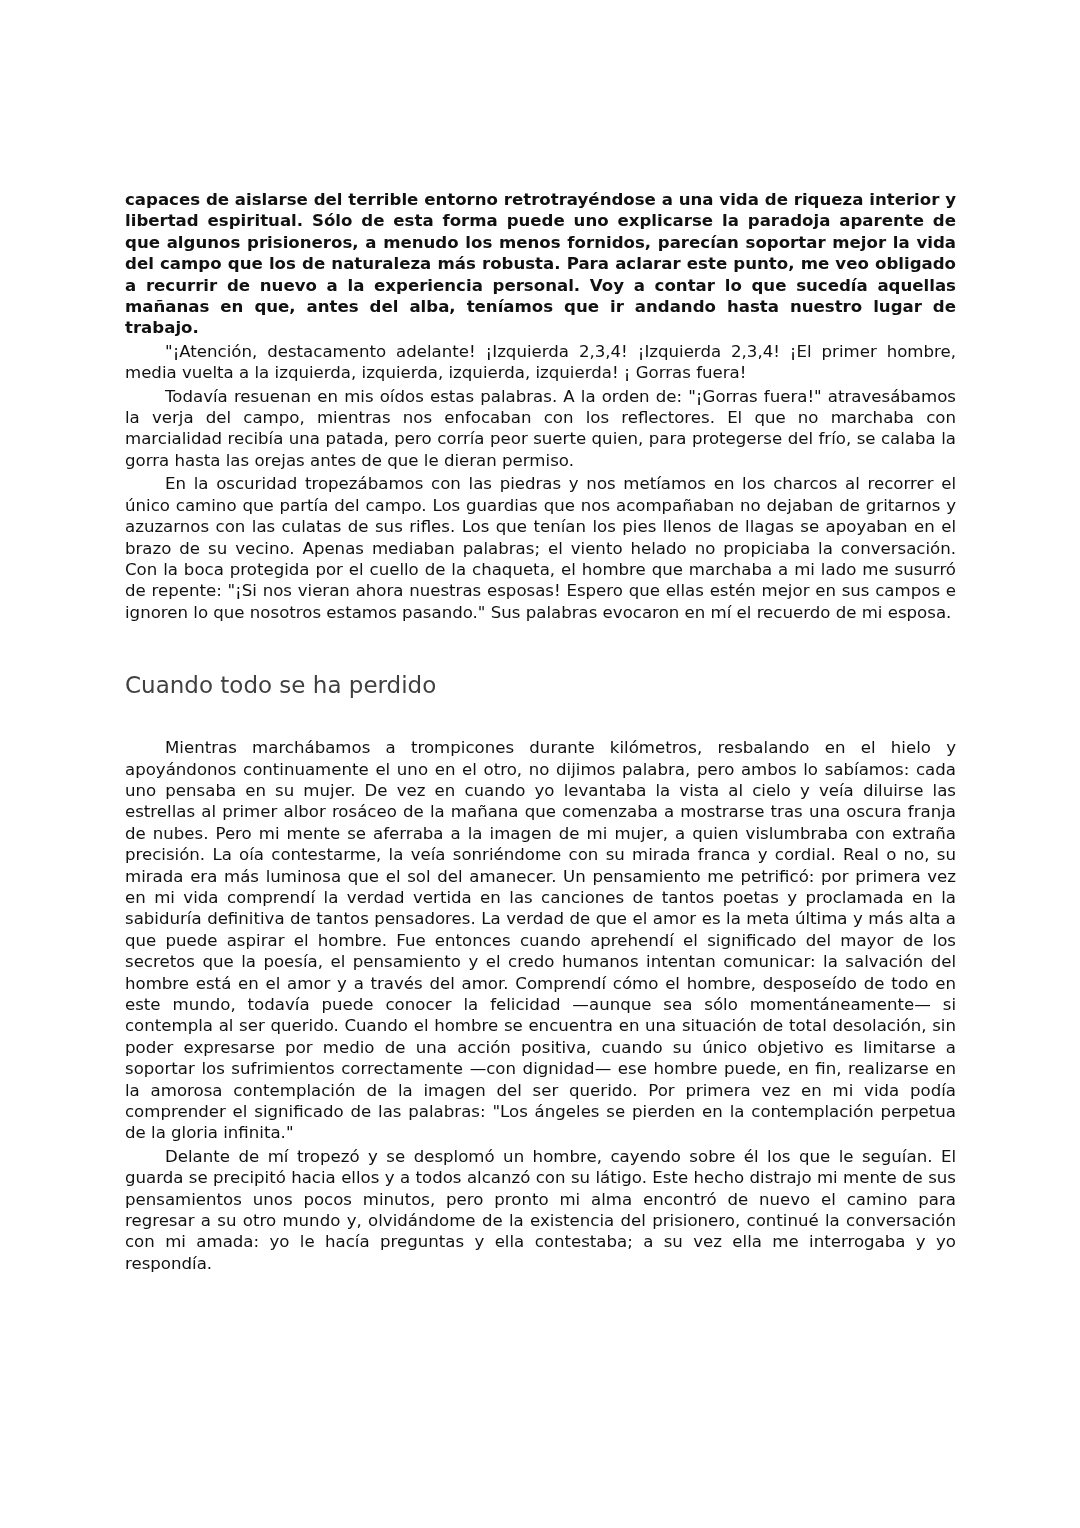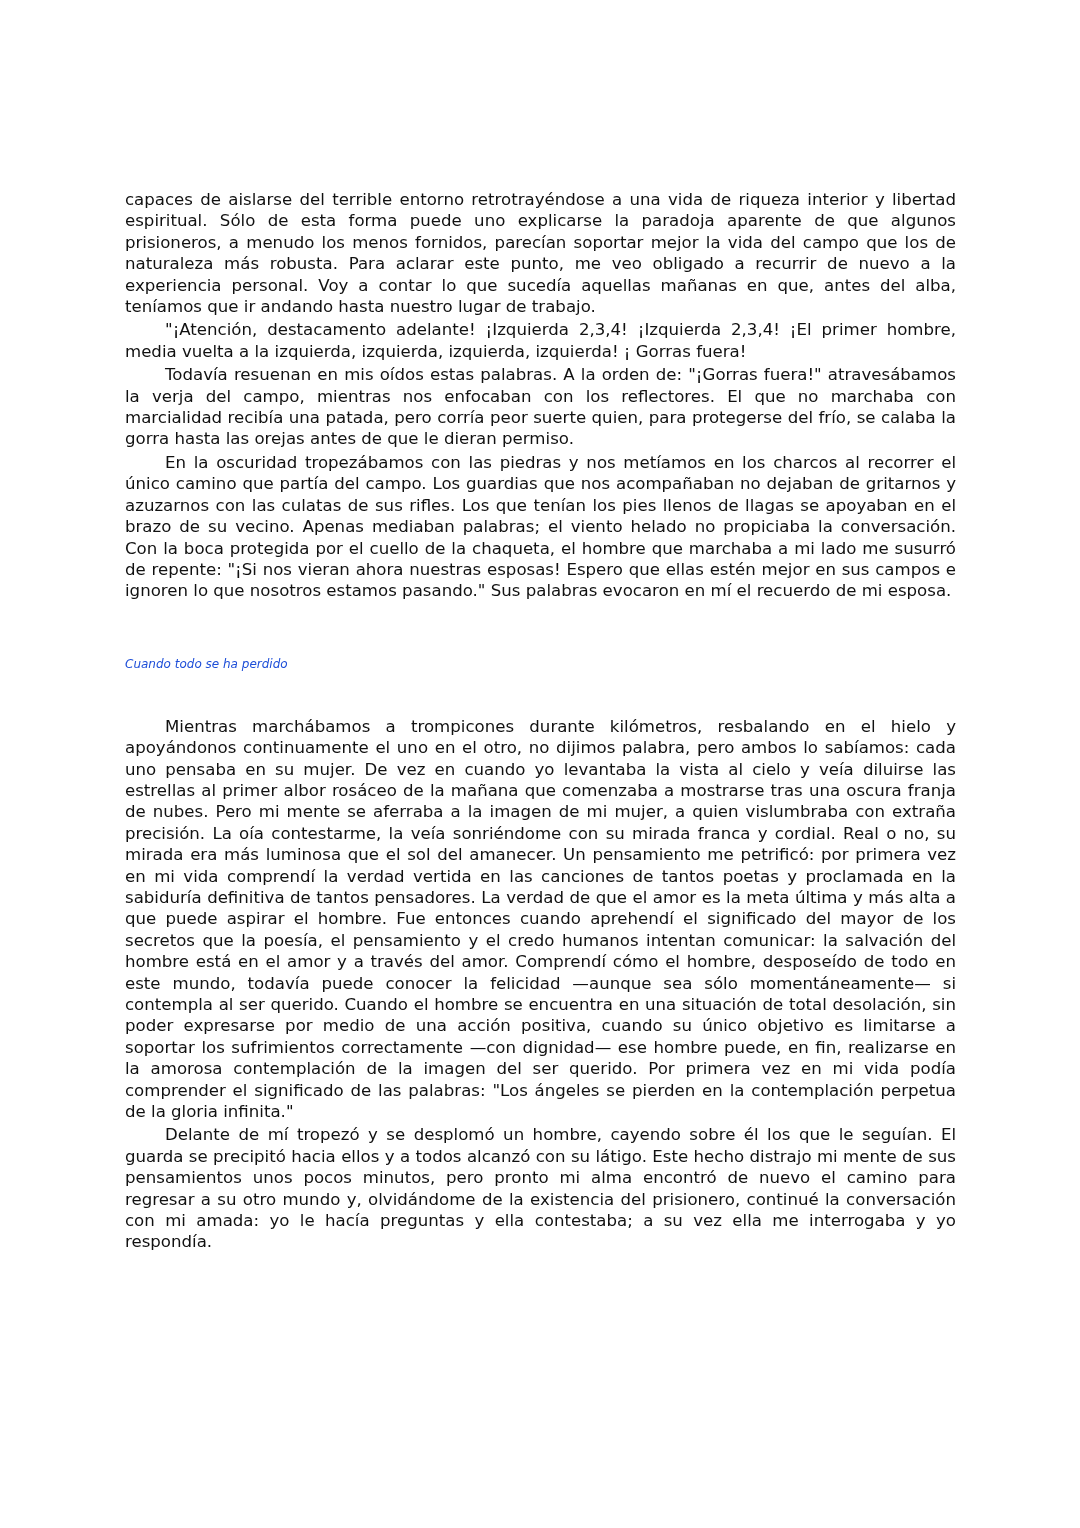--- a/index.html
+++ b/index.html
@@ -12,28 +12,27 @@
     font-family: "DejaVu Sans", sans-serif;
     font-size: 16.6px;
     line-height: 21.4px;
     color: #111111;
   }
   .page p {
     margin: 0 0 2px 0;
     text-align: justify;
     text-indent: 40px;
   }
-  .page p.first { text-indent: 0; }
+  .page p.first { text-indent: 0; font-weight: bold; }
   .heading {
     font-family: "DejaVu Sans", sans-serif;
-    font-style: italic;
-    font-size: 12px;
+    font-size: 23px;
     line-height: 24px;
     margin: 50px 0 40px 0;
-    color: #1d4ed8;
+    color: #404040;
   }
 </style>
 </head>
 <body>
 
 <div class="page">
   <p class="first">capaces de aislarse del terrible entorno retrotrayéndose a una vida de riqueza interior y libertad espiritual. Sólo de esta forma puede uno explicarse la paradoja aparente de que algunos prisioneros, a menudo los menos fornidos, parecían soportar mejor la vida del campo que los de naturaleza más robusta. Para aclarar este punto, me veo obligado a recurrir de nuevo a la experiencia personal. Voy a contar lo que sucedía aquellas mañanas en que, antes del alba, teníamos que ir andando hasta nuestro lugar de trabajo.</p>
   <p>"¡Atención, destacamento adelante! ¡Izquierda 2,3,4! ¡Izquierda 2,3,4! ¡El primer hombre, media vuelta a la izquierda, izquierda, izquierda, izquierda! ¡ Gorras fuera!</p>
   <p>Todavía resuenan en mis oídos estas palabras. A la orden de: "¡Gorras fuera!" atravesábamos la verja del campo, mientras nos enfocaban con los reflectores. El que no marchaba con marcialidad recibía una patada, pero corría peor suerte quien, para protegerse del frío, se calaba la gorra hasta las orejas antes de que le dieran permiso.</p>
   <p>En la oscuridad tropezábamos con las piedras y nos metíamos en los charcos al recorrer el único camino que partía del campo. Los guardias que nos acompañaban no dejaban de gritarnos y azuzarnos con las culatas de sus rifles. Los que tenían los pies llenos de llagas se apoyaban en el brazo de su vecino. Apenas mediaban palabras; el viento helado no propiciaba la conversación. Con la boca protegida por el cuello de la chaqueta, el hombre que marchaba a mi lado me susurró de repente: "¡Si nos vieran ahora nuestras esposas! Espero que ellas estén mejor en sus campos e ignoren lo que nosotros estamos pasando." Sus palabras evocaron en mí el recuerdo de mi esposa.</p>

